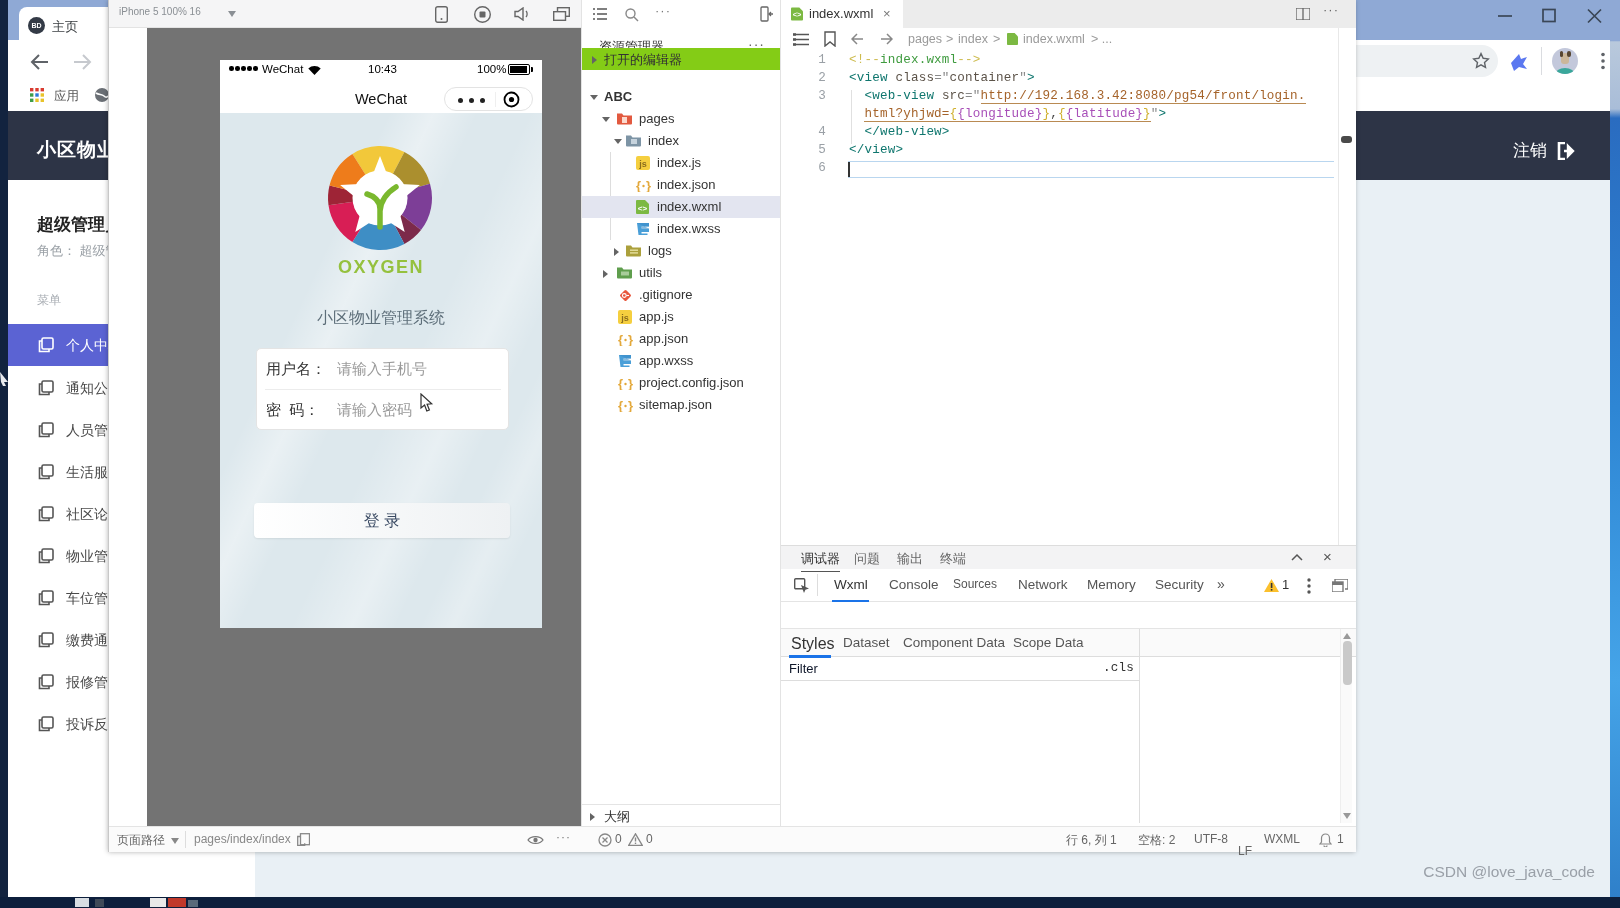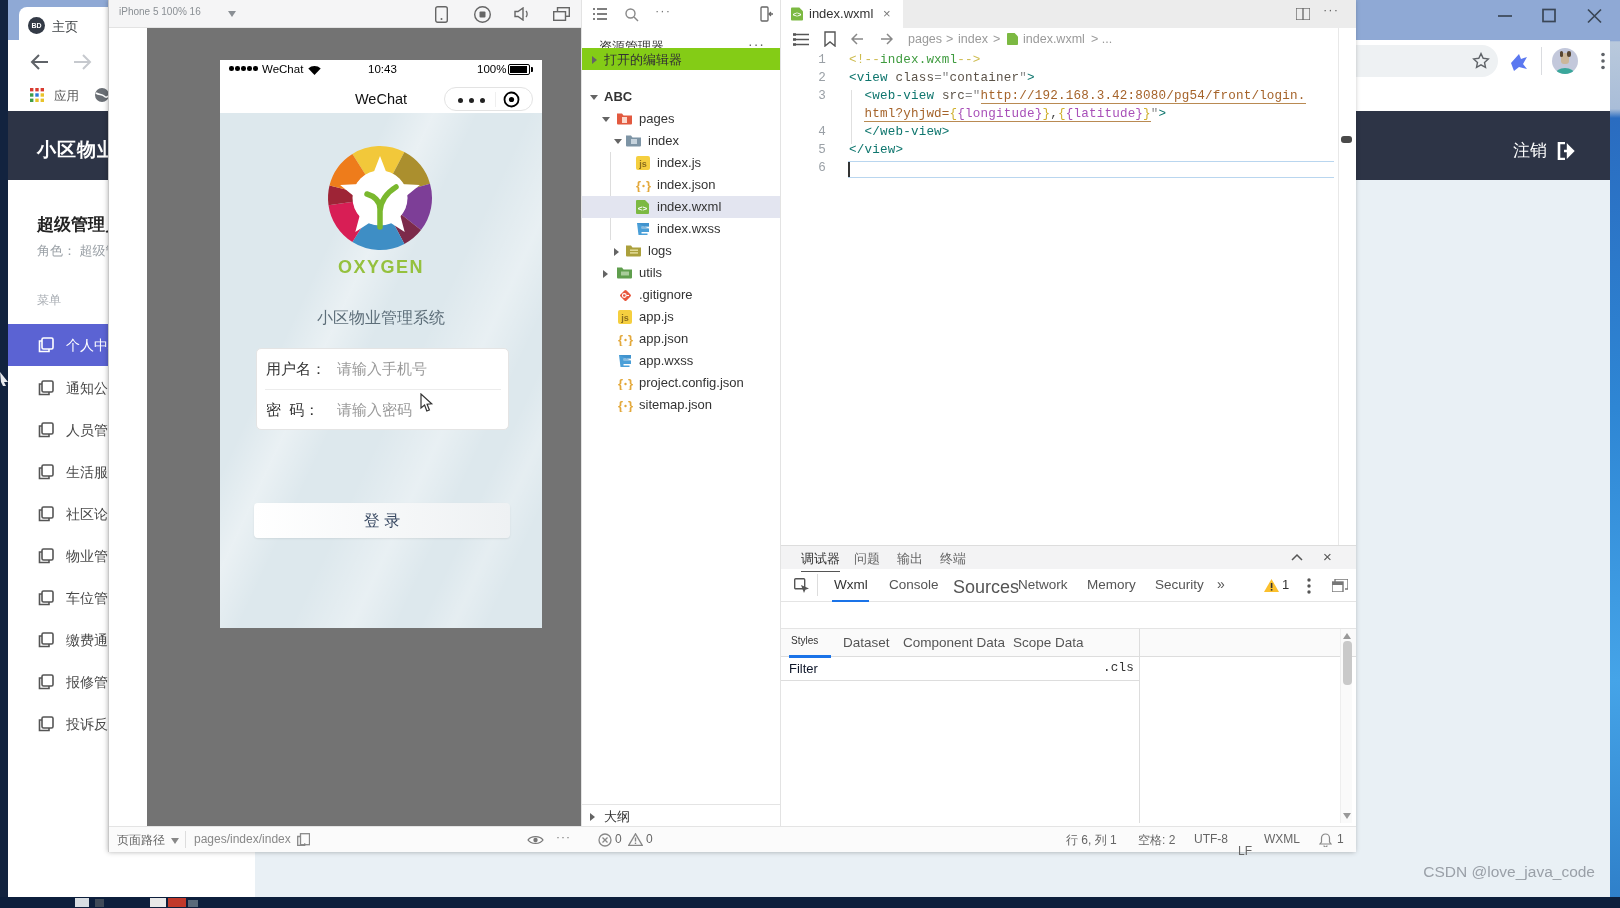--- a/index.html
+++ b/index.html
@@ -515,21 +515,21 @@
     </div>
     <div class="abs" style="left:0;top:23px;width:575px;height:33px;border-bottom:1px solid #e4e4e4;">
       <svg class="abs" style="left:13px;top:9px;" width="16" height="16" viewBox="0 0 16 16">
           <rect x="0.7" y="0.7" width="10" height="10" rx="1" fill="none" stroke="#555" stroke-width="1.4"></rect>
           <path d="M7 7l3 8 1.4-3.2L15 10.4z" fill="#555"></path>
         </svg>
       <div class="abs" style="left:36px;top:5px;width:1px;height:22px;background:#ddd;"></div>
       <span class="abs" style="left:53px;top:8px;font-size:13.5px;color:#333;">Wxml</span>
       <div class="abs" style="left:51px;top:30.5px;width:37px;height:2.5px;background:#1a73e8;"></div>
       <span class="abs" style="left:108px;top:8px;font-size:13.5px;color:#555;">Console</span>
-      <span class="abs" style="left:172px;top:8px;font-size:18px;color:#555;">Sources</span>
+      <span class="abs" style="left:172px;top:8px;font-size:12px;color:#555;">Sources</span>
       <span class="abs" style="left:237px;top:8px;font-size:13.5px;color:#555;">Network</span>
       <span class="abs" style="left:306px;top:8px;font-size:13.5px;color:#555;">Memory</span>
       <span class="abs" style="left:374px;top:8px;font-size:13.5px;color:#555;text-align:right;">Security</span>
       <span class="abs" style="left:436px;top:7px;font-size:14px;color:#555;">»</span>
       <svg class="abs" style="left:483px;top:10px;" width="15" height="13" viewBox="0 0 15 13">
           <path d="M7.5 0L15 13H0z" fill="#fbc02d"></path>
           <rect x="6.8" y="4" width="1.6" height="5" fill="#333"></rect>
           <rect x="6.8" y="10" width="1.6" height="1.6" fill="#333"></rect>
         </svg>
       <span class="abs" style="left:501px;top:8px;font-size:13px;color:#333;">1</span>
@@ -539,21 +539,21 @@
           <circle cx="2" cy="14" r="1.7" fill="#555"></circle>
         </svg>
       <svg class="abs" style="left:551px;top:10px;" width="16" height="13" viewBox="0 0 16 13">
           <rect x="0" y="3" width="11" height="10" fill="none" stroke="#777" stroke-width="1.4"></rect>
           <path d="M3 3V0h13v10h-3" fill="none" stroke="#777" stroke-width="1.4"></path>
           <rect x="0" y="3" width="11" height="3" fill="#777"></rect>
         </svg>
     </div>
     <div class="abs" style="left:0;top:56px;width:575px;height:27px;border-bottom:1px solid #e4e4e4;background:#fff;"></div>
     <div class="abs" style="left:0;top:83px;width:575px;height:28px;border-bottom:1px solid #ddd;background:#fafafa;">
-      <span class="abs" style="left:10px;top:6px;font-size:10px;color:#333;">Styles</span>
+      <span class="abs" style="left:10px;top:6px;font-size:16px;color:#333;">Styles</span>
       <div class="abs" style="left:8px;top:26px;width:42px;height:2.5px;background:#1a73e8;"></div>
       <span class="abs" style="left:62px;top:6px;font-size:13.5px;color:#555;">Dataset</span>
       <span class="abs" style="left:122px;top:6px;font-size:13.5px;color:#555;">Component Data</span>
       <span class="abs" style="left:232px;top:6px;font-size:13.5px;color:#555;">Scope Data</span>
     </div>
     <div class="abs" style="left:0;top:111px;width:358px;height:24px;border-bottom:1px solid #ddd;">
       <span class="abs" style="left:8px;top:4px;font-size:13px;color:#0f172a;">Filter</span>
       <span class="abs codefont" style="left:322px;top:4px;color:#333;">.cls</span>
     </div>
     <div class="abs" style="left:358px;top:83px;width:1px;height:194px;background:#ddd;"></div>

